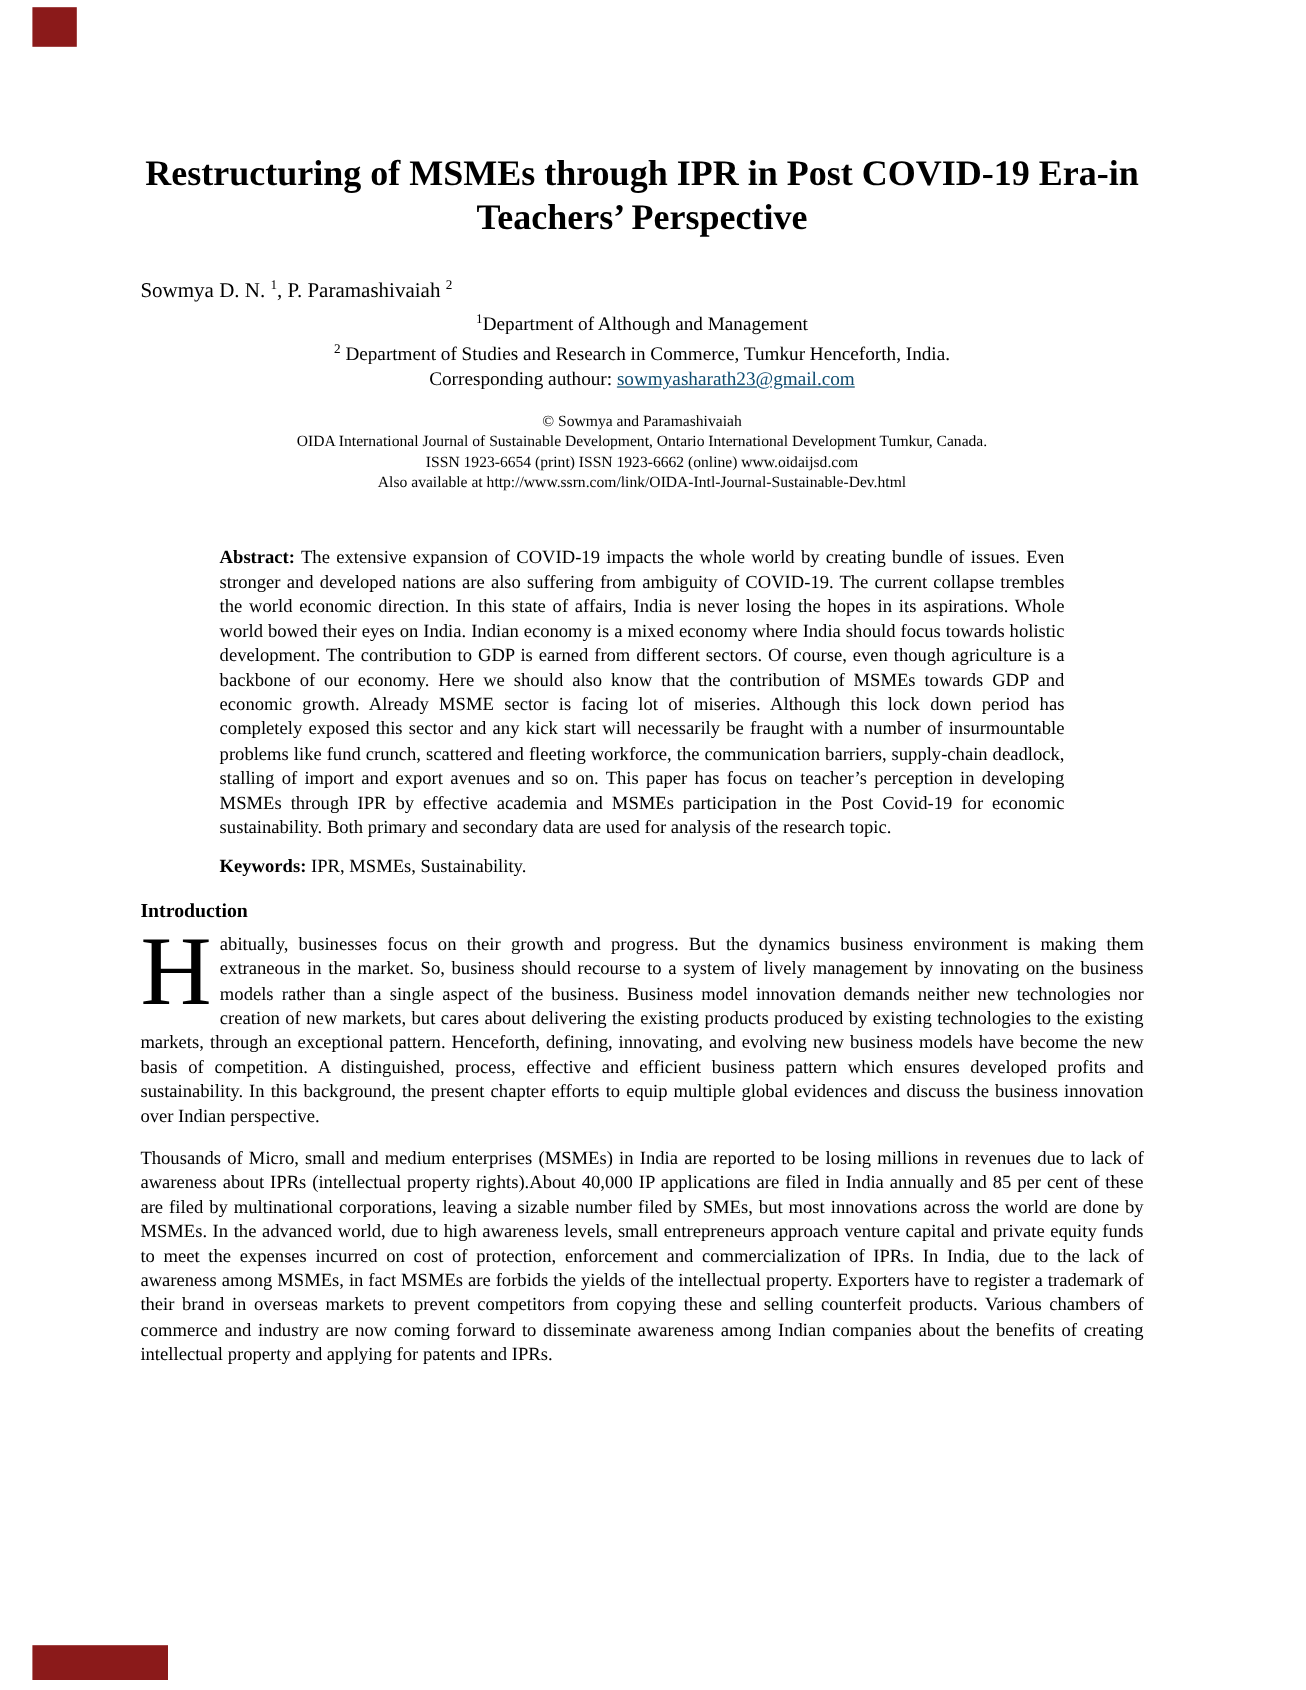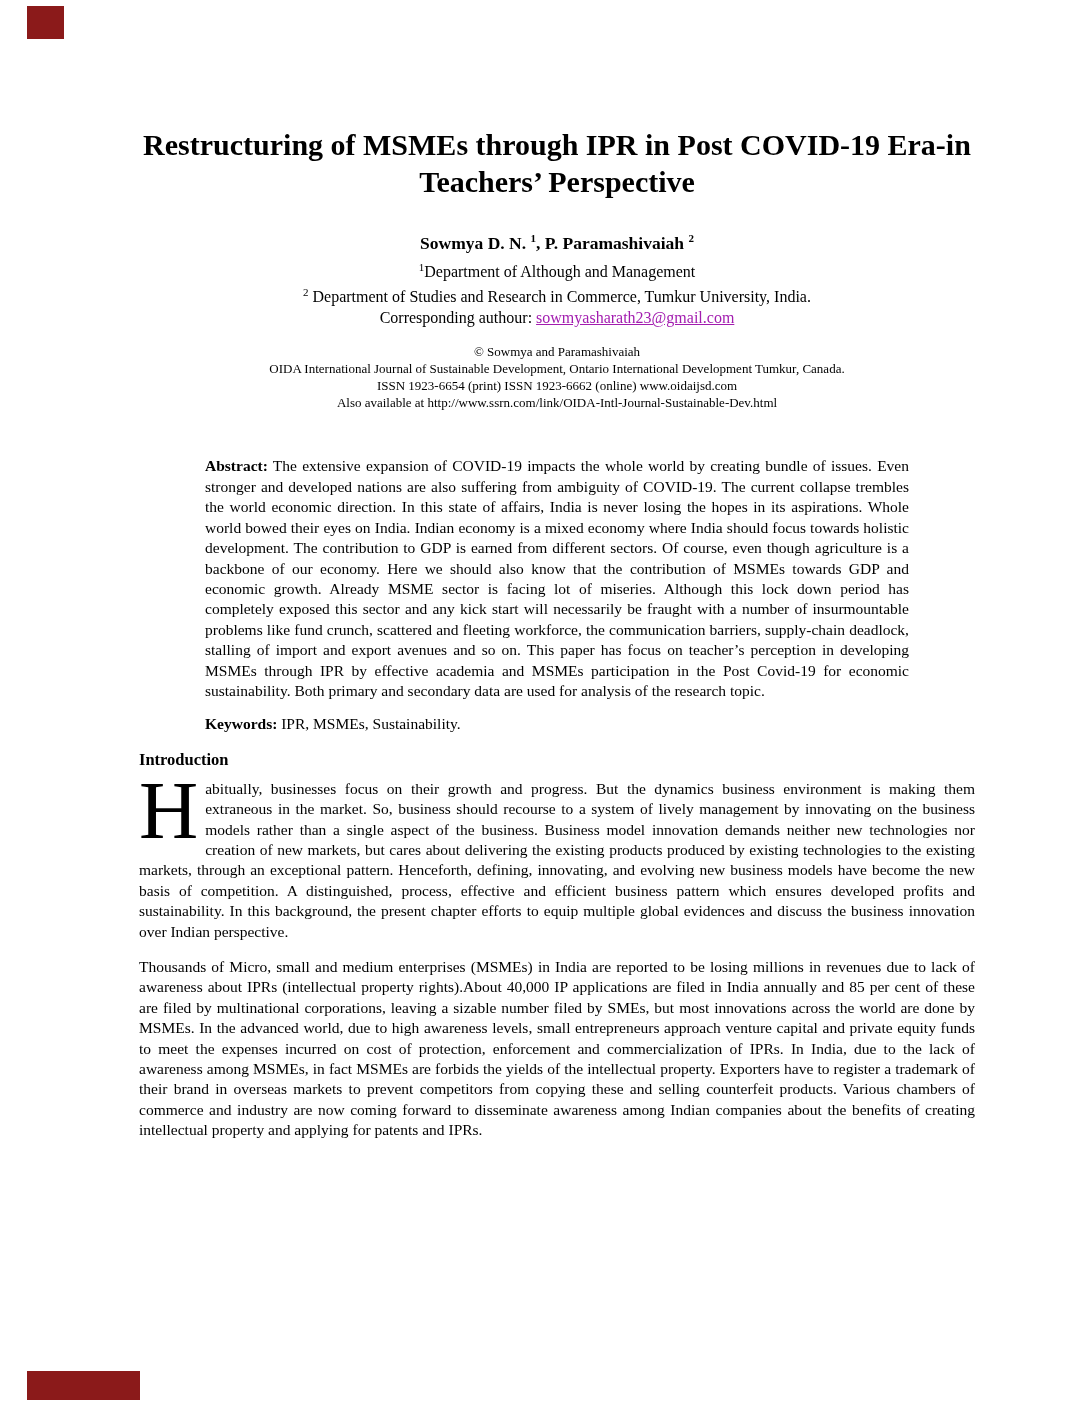--- a/index.html
+++ b/index.html
@@ -4,31 +4,31 @@
 <style>
   html, body { margin:0; padding:0; background:#ffffff; }
   .page {
     position:relative; width:1088px; height:1408px; background:#ffffff;
     font-family:"Liberation Serif", serif; color:#000; overflow:hidden;
   }
   .corner-mark { position:absolute; }
   .corner-mark.top { left:27px; top:6px; width:37px; height:33px; }
   .corner-mark.bottom { left:27px; top:1371px; width:113px; height:29px; }
 
-  .column { position:absolute; left:139px; top:0; width:836px; }
+  .column { position:absolute; left:117px; top:0; width:836px; }
 
   h1.title { margin:126px 0 0 0; text-align:center; font-size:30px; line-height:37px; font-weight:bold; }
   h1.title .tl { display:block; }
 
-  p.authors { margin:27px 0 0 0; text-align:center; font-size:17.5px; line-height:22px; font-weight:bold; }
+  p.authors { margin:27px 0 0 0; text-align:left; font-size:17.5px; line-height:22px; font-weight:normal; }
   p.authors sup, p.affil sup { font-size:11px; }
 
   p.affil { margin:0; text-align:center; font-size:16px; line-height:21px; }
   p.affil.first { margin-top:3px; }
-  a.email { color:#a21caf; text-decoration:underline; cursor:pointer; }
+  a.email { color:#0c4a6e; text-decoration:underline; cursor:pointer; }
 
   .imprint { margin-top:15px; text-align:center; font-size:13px; line-height:17px; }
   .imprint p { margin:0;text-align:center; }
 
   p.abstract { margin:45px 66px 0 66px; text-align:justify; font-size:15.5px; line-height:20.4px; }
   p.keywords { margin:13px 66px 0 66px; text-align:left; font-size:15.5px; line-height:20.4px; }
 
   h2.section-heading { margin:15px 0 0 0; text-align:left; font-size:16.5px; line-height:20px; font-weight:bold; }
 
   p.body-par { margin:9px 0 0 0; text-align:justify; font-size:15.5px; line-height:20.4px; }
@@ -50,21 +50,21 @@
   <main class="column">
 
     <h1 class="title">
       <span class="tl">Restructuring of MSMEs through IPR in Post COVID-19 Era-in</span>
       <span class="tl">Teachers’ Perspective</span>
     </h1>
 
     <p class="authors"><span>Sowmya D. N. </span><sup>1</sup><span>, </span><span>P. Paramashivaiah </span><sup>2</sup></p>
 
     <p class="affil first"><sup>1</sup><span>Department of Although and Management</span></p>
-    <p class="affil"><sup>2</sup><span> Department of Studies and Research in Commerce, Tumkur University, India.</span></p>
+    <p class="affil"><sup>2</sup><span> Department of Studies and Research in Commerce, Tumkur Henceforth, India.</span></p>
     <p class="affil"><span>Corresponding authour: </span><a class="email">sowmyasharath23@gmail.com</a></p>
 
     <div class="imprint">
       <p>© Sowmya and Paramashivaiah</p>
       <p>OIDA International Journal of Sustainable Development, Ontario International Development Tumkur, Canada.</p>
       <p>ISSN 1923-6654 (print) ISSN 1923-6662 (online) www.oidaijsd.com</p>
       <p>Also available at http://www.ssrn.com/link/OIDA-Intl-Journal-Sustainable-Dev.html</p>
     </div>
 
     <p class="abstract"><b>Abstract:</b><span> The extensive expansion of COVID-19 impacts the whole world by creating bundle of issues. Even stronger and developed nations are also suffering from ambiguity of COVID-19. The current collapse trembles the world economic direction. In this state of affairs, India is never losing the hopes in its aspirations. Whole world bowed their eyes on India. Indian economy is a mixed economy where India should focus towards holistic development. The contribution to GDP is earned from different sectors. Of course, even though agriculture is a backbone of our economy. Here we should also know that the contribution of MSMEs towards GDP and economic growth. Already MSME sector is facing lot of miseries. Although this lock down period has completely exposed this sector and any kick start will necessarily be fraught with a number of insurmountable problems like fund crunch, scattered and fleeting workforce, the communication barriers, supply-chain deadlock, stalling of import and export avenues and so on. This paper has focus on teacher’s perception in developing MSMEs through IPR by effective academia and MSMEs participation in the Post Covid-19 for economic sustainability. Both primary and secondary data are used for analysis of the research topic.</span></p>

